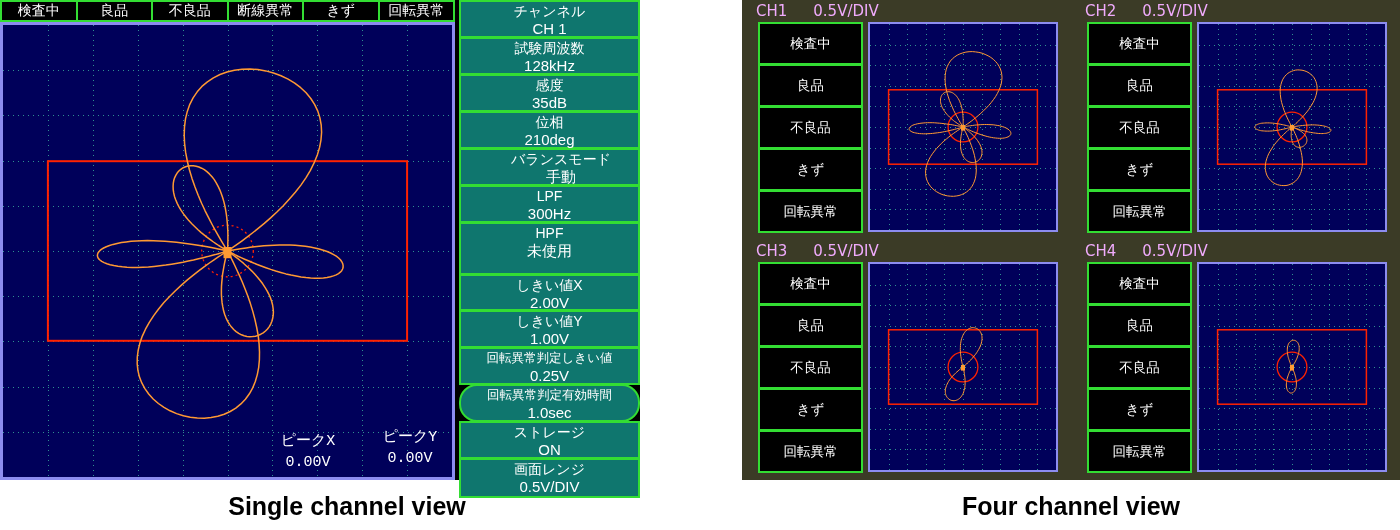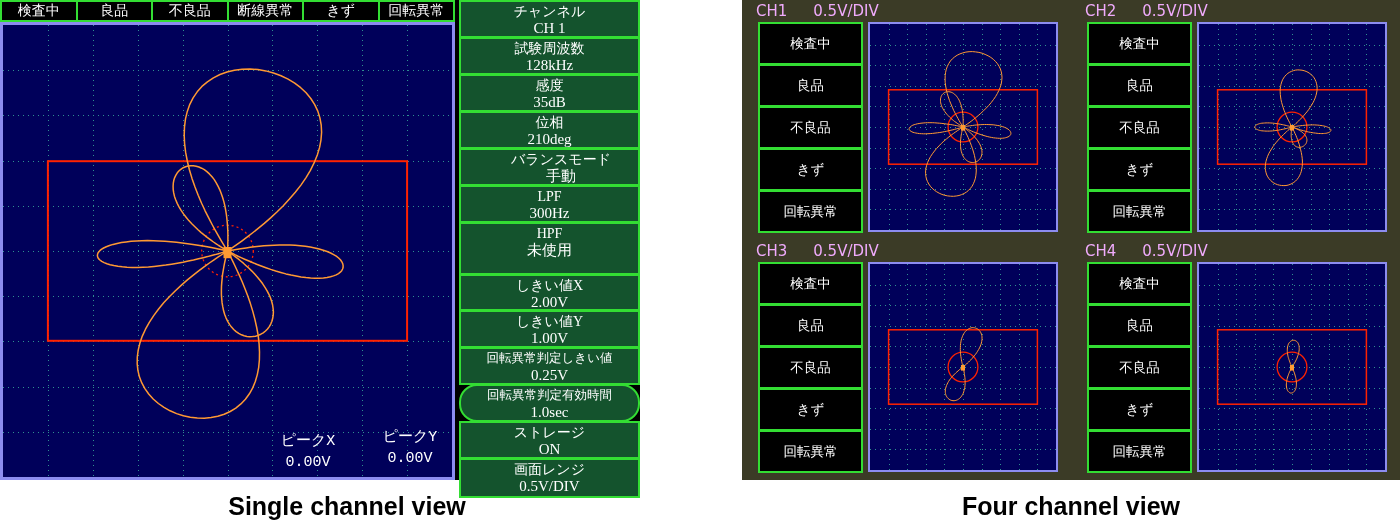--- a/index.html
+++ b/index.html
@@ -18,22 +18,22 @@
   #scope-wrap{position:absolute;left:0;top:22px;width:455px;height:458px;box-sizing:border-box;
      border:3px solid #8c8cf0;background:#00005a;}
   #scope{position:absolute;inset:0;}
   .peak-area{position:absolute;left:0;bottom:4px;width:100%;height:44px;color:#fff;font-size:15px;
      font-family:Liberation Mono, monospace;margin-top:11px;}
   .peak-x{position:absolute;left:250px;bottom:0;text-align:center;width:110px;line-height:21px;}
   .peak-y{position:absolute;left:352px;bottom:4px;text-align:center;width:110px;line-height:21px;}
 
   
   #menu{position:absolute;left:459px;top:0;width:181px;height:480px;background:#000;}
-  .menu-item{box-sizing:border-box;border:2px solid #33dd33;background:#14532d;color:#ffffff;
-    text-align:center;font-family:Liberation Serif, serif;padding:1px 0 2px 0;margin-bottom:-1px;}
+  .menu-item{box-sizing:border-box;border:2px solid #33dd33;background:#0f766e;color:#ffffff;
+    text-align:center;font-family:Liberation Sans, sans-serif;padding:1px 0 2px 0;margin-bottom:-1px;}
   .menu-item .mi-label{font-size:14px;line-height:17px;display:block;white-space:nowrap;}
   .menu-item .mi-value{font-size:15px;line-height:17px;display:block;white-space:nowrap;}
   .menu-item.small .mi-label{font-size:12.5px;}
 
   
   #four-view{position:absolute;left:742px;top:0;width:658px;height:480px;background:#3b3b26;}
   .quad{position:absolute;width:329px;height:240px;}
   .quad-title{position:absolute;left:14px;top:2px;color:#f0abfc;font-size:15px;
      font-family:"DejaVu Sans",sans-serif;white-space:nowrap;}
   .quad-title .divv{margin-left:26px;}

